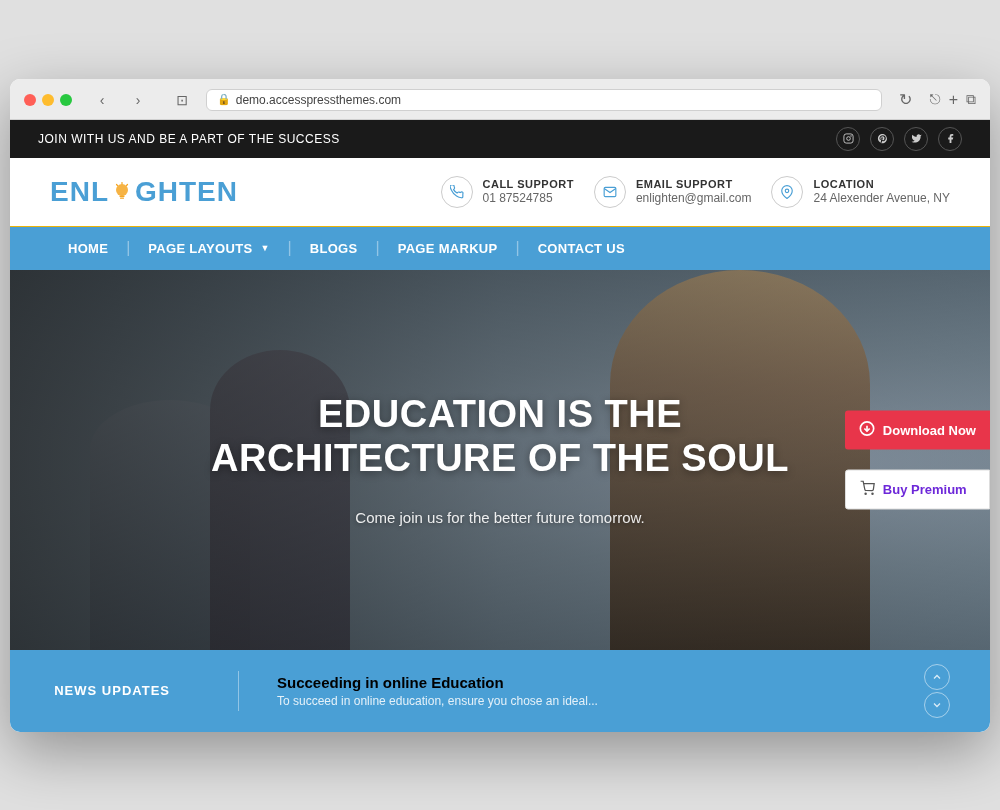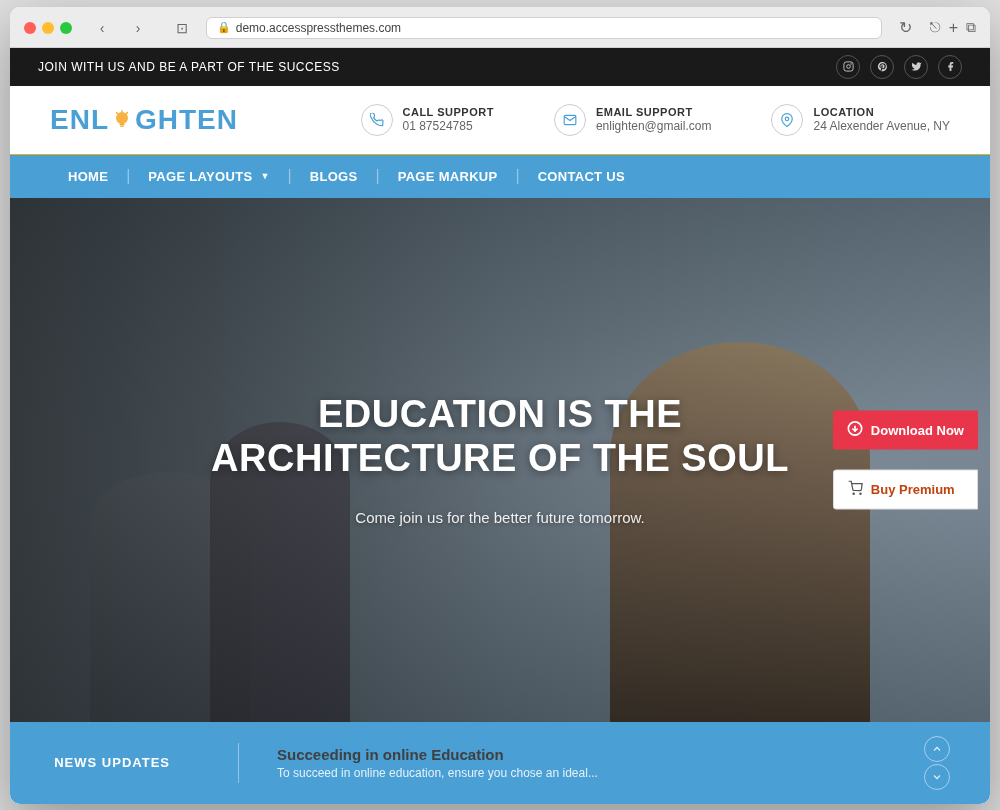--- a/index.html
+++ b/index.html
@@ -130,21 +130,21 @@
       align-items: center;
     }
     .logo-bulb {
       display: inline-block;
       width: 22px;
       height: 22px;
       margin: 0 2px;
     }
     .header-info {
       display: flex;
-      gap: 60px;
+      gap: 20px;
     }
     .info-item {
       display: flex;
       align-items: center;
       gap: 10px;
     }
     .info-icon {
       width: 32px; height: 32px;
       border-radius: 50%;
       border: 1.5px solid #ccc;
@@ -192,21 +192,21 @@
       font-size: 16px;
     }
     .dropdown-arrow {
       font-size: 9px;
       margin-left: 3px;
     }
 
     
     .hero {
       position: relative;
-      height: 524px;
+      height: 380px;
       background: #555;
       overflow: hidden;
     }
     .hero-bg {
       position: absolute;
       inset: 0;
       background: linear-gradient(
         to right,
         rgba(30,30,30,0.75) 0%,
         rgba(30,30,30,0.45) 50%,
@@ -276,21 +276,21 @@
     .hero-subtitle {
       font-size: 15px;
       color: rgba(255,255,255,0.9);
       margin-top: 28px;
       text-shadow: 0 1px 4px rgba(0,0,0,0.4);
     }
 
     
     .floating-buttons {
       position: absolute;
-      right: 12px;
+      right: 0;
       top: 50%;
       transform: translateY(-50%);
       z-index: 10;
       display: flex;
       flex-direction: column;
       gap: 20px;
       border-radius: 8px;
     }
     .float-btn {
       display: flex;
@@ -340,21 +340,21 @@
     .news-divider {
       width: 1px;
       height: 40px;
       background: rgba(255,255,255,0.4);
       margin: 0 30px;
     }
     .news-content {
       flex: 1;
     }
     .news-title {
-      color: #404040;
+      color: #000000;
       font-size: 15px;
       font-weight: 600;
     }
     .news-desc {
       color: rgba(255,255,255,0.85);
       font-size: 12px;
       margin-top: 3px;
     }
     .news-arrows {
       display: flex;
@@ -535,21 +535,21 @@
           <span>Download Now</span>
         </button>
         <button class="float-btn float-btn-premium">
           <span class="float-btn-icon">
             <svg width="15" height="15" viewBox="0 0 24 24" fill="none" stroke="#555" stroke-width="2">
               <circle cx="9" cy="21" r="1"></circle>
               <circle cx="20" cy="21" r="1"></circle>
               <path d="M1 1h4l2.68 13.39a2 2 0 002 1.61h9.72a2 2 0 001.99-1.77l1.3-9.22H6"></path>
             </svg>
           </span>
-          <span style="color:#c2410c;">Buy Premium</span>
+          <span style="color:#6d28d9;">Buy Premium</span>
         </button>
       </div>
     </div>
 
     <div class="news-bar">
       <div class="news-label">NEWS UPDATES</div>
       <div class="news-divider"></div>
       <div class="news-content">
         <div class="news-title">Succeeding in online Education</div>
         <div class="news-desc">To succeed in online education, ensure you chose an ideal...</div>

